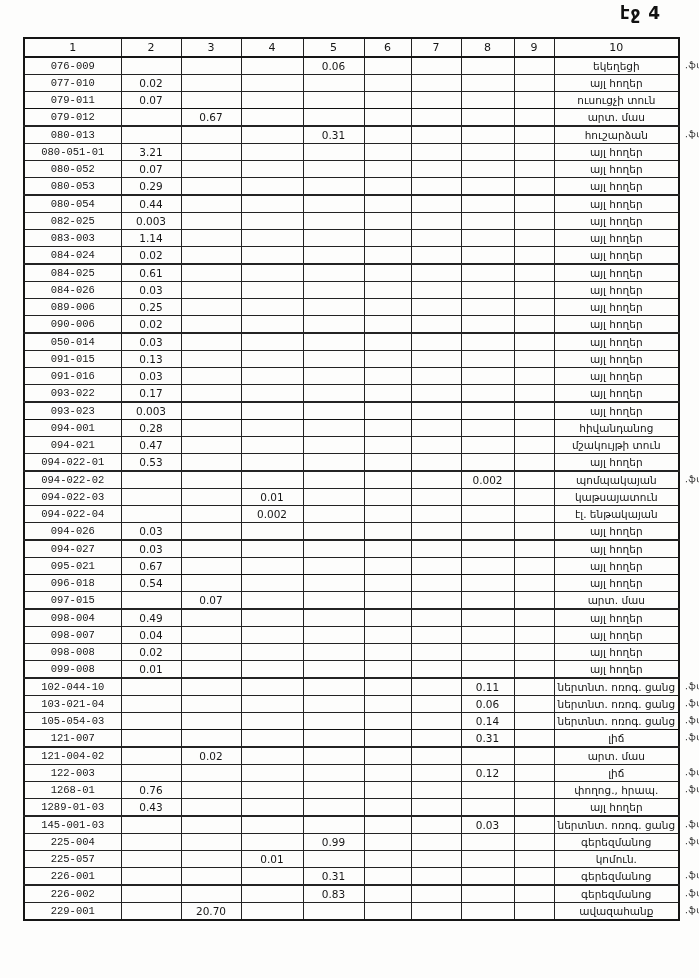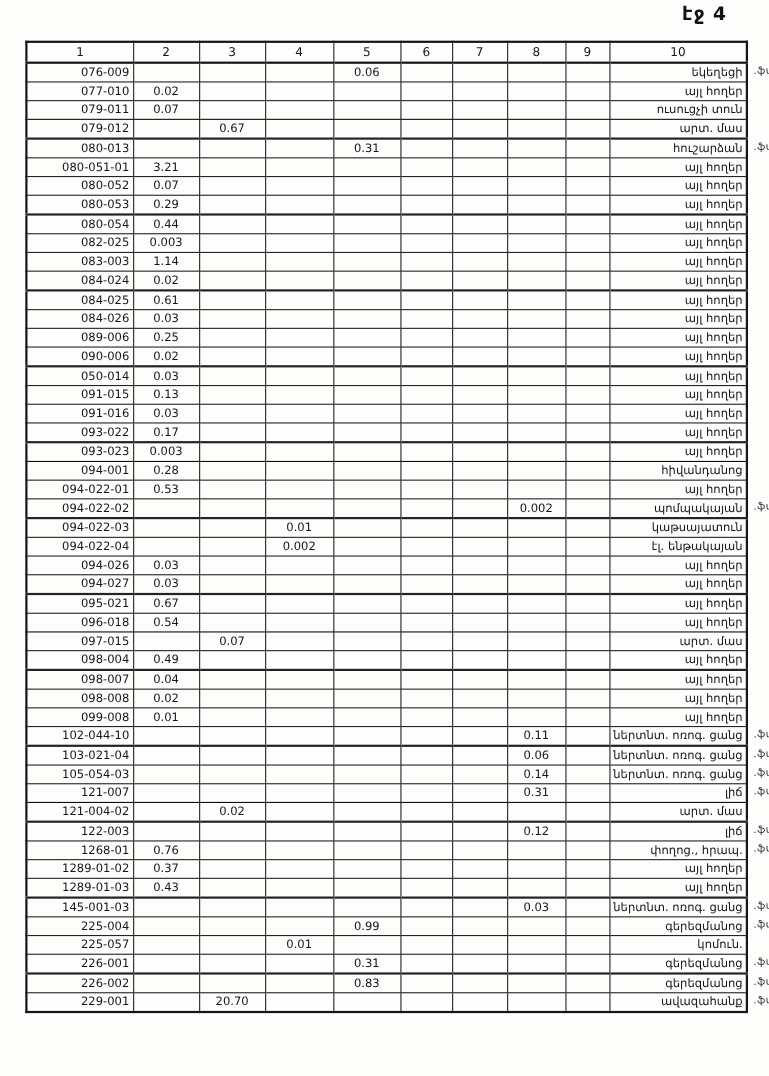--- a/index.html
+++ b/index.html
@@ -35,24 +35,24 @@
     white-space: nowrap;
     overflow: visible;
   }
   table.doc th {
     font-size: 11px;
     font-weight: normal;
     text-align: center;
     height: 17px;
     border-bottom: 2px solid #151515;
   }
-  td.c1 { text-align: right; }
+  td.c1 { text-align: center; font-family: Liberation Mono, monospace; }
   td.num { text-align: center; }
   td.c10 {
-    text-align: right;
+    text-align: center;
     border-left: 2px solid #1a1a1a;
     position: relative;
   }
   
   tbody tr:nth-child(4n+1) td { border-top-width: 2px; }
   tbody tr:nth-child(9n+3) td { border-bottom-color: #0e0e0e; }
   .mark {
     position: absolute;
     left: calc(100% + 7px);
     top: 50%;
@@ -354,20 +354,32 @@
         <td class="c3 num"></td>
         <td class="c4 num"></td>
         <td class="c5 num"></td>
         <td class="c6 num"></td>
         <td class="c7 num"></td>
         <td class="c8 num"></td>
         <td class="c9 num"></td>
         <td class="c10">հիվանդանոց</td>
       </tr>
       <tr>
+        <td class="c1">094-021</td>
+        <td class="c2 num">0.47</td>
+        <td class="c3 num"></td>
+        <td class="c4 num"></td>
+        <td class="c5 num"></td>
+        <td class="c6 num"></td>
+        <td class="c7 num"></td>
+        <td class="c8 num"></td>
+        <td class="c9 num"></td>
+        <td class="c10">մշակույթի տուն</td>
+      </tr>
+      <tr>
         <td class="c1">094-022-01</td>
         <td class="c2 num">0.53</td>
         <td class="c3 num"></td>
         <td class="c4 num"></td>
         <td class="c5 num"></td>
         <td class="c6 num"></td>
         <td class="c7 num"></td>
         <td class="c8 num"></td>
         <td class="c9 num"></td>
         <td class="c10">այլ հողեր</td>
@@ -592,32 +604,20 @@
         <td class="c1">1268-01</td>
         <td class="c2 num">0.76</td>
         <td class="c3 num"></td>
         <td class="c4 num"></td>
         <td class="c5 num"></td>
         <td class="c6 num"></td>
         <td class="c7 num"></td>
         <td class="c8 num"></td>
         <td class="c9 num"></td>
         <td class="c10">փողոց., հրապ.<span class="mark">.ֆմ</span></td>
-      </tr>
-      <tr>
-        <td class="c1">1289-01-02</td>
-        <td class="c2 num">0.37</td>
-        <td class="c3 num"></td>
-        <td class="c4 num"></td>
-        <td class="c5 num"></td>
-        <td class="c6 num"></td>
-        <td class="c7 num"></td>
-        <td class="c8 num"></td>
-        <td class="c9 num"></td>
-        <td class="c10">այլ հողեր</td>
       </tr>
       <tr>
         <td class="c1">1289-01-03</td>
         <td class="c2 num">0.43</td>
         <td class="c3 num"></td>
         <td class="c4 num"></td>
         <td class="c5 num"></td>
         <td class="c6 num"></td>
         <td class="c7 num"></td>
         <td class="c8 num"></td>

